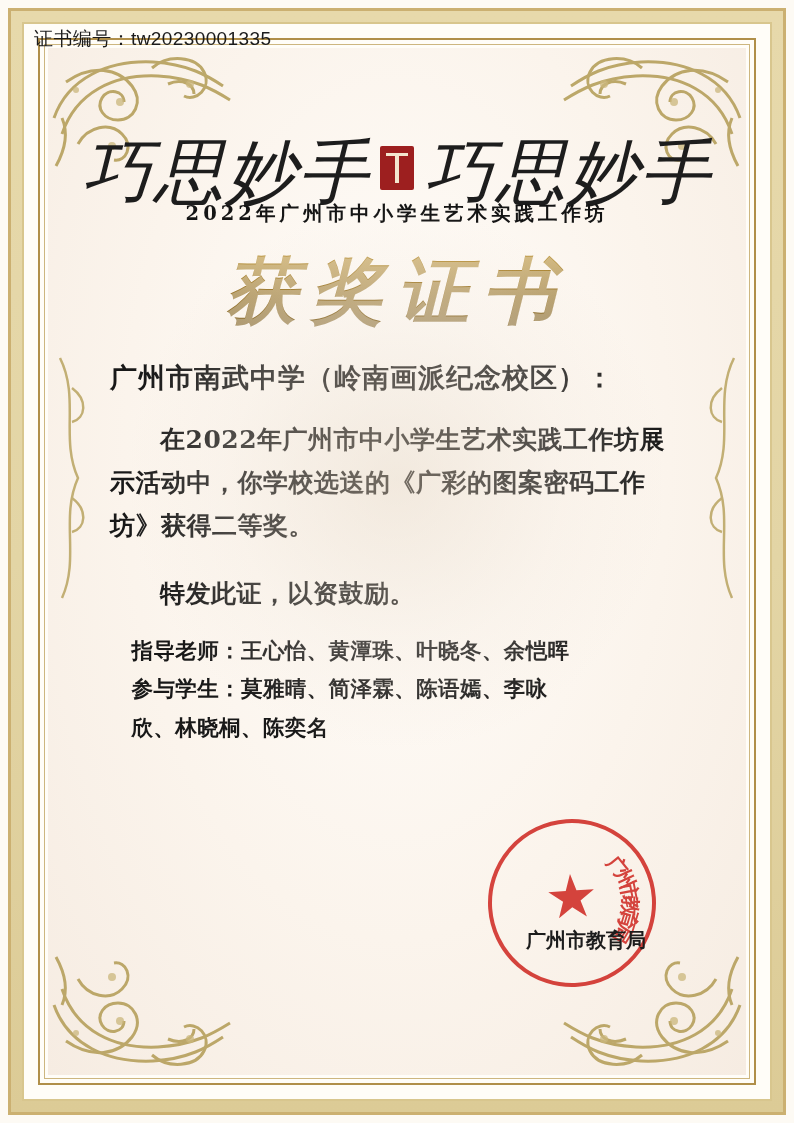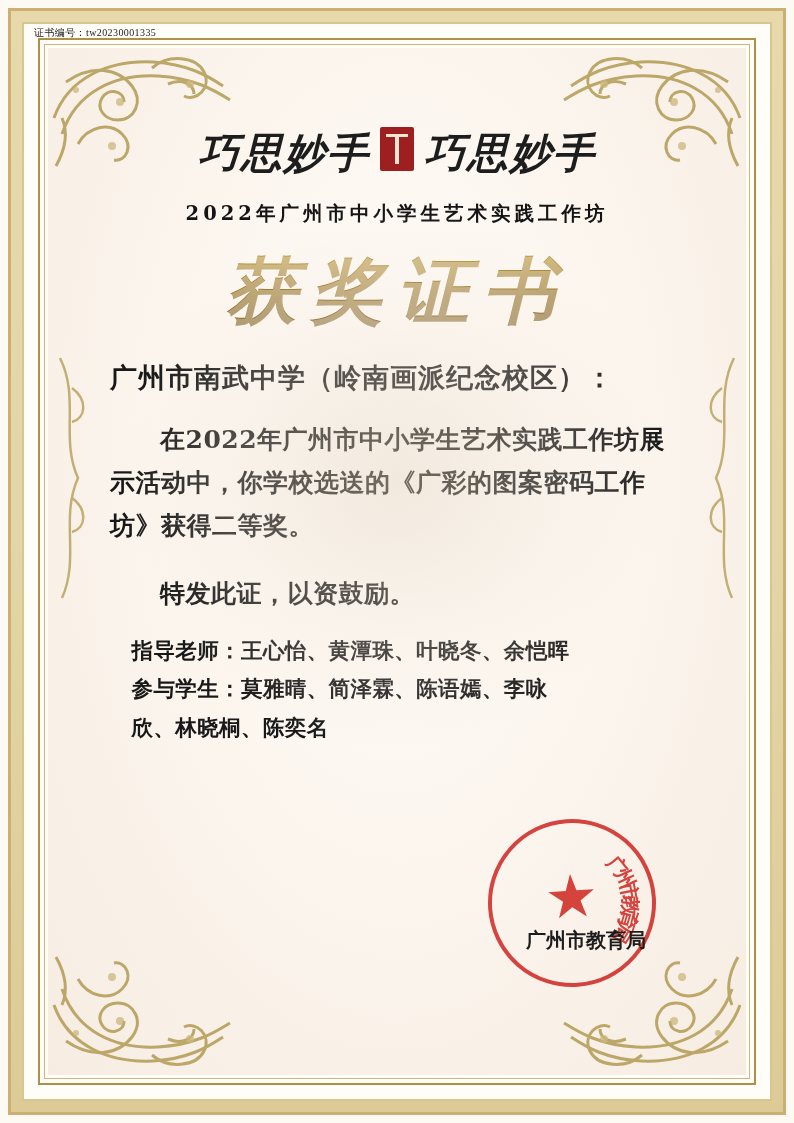--- a/index.html
+++ b/index.html
@@ -97,22 +97,22 @@
     opacity: .9;
   }
   .side.l { left: 2px; top: 300px; }
   .side.r { right: 2px; top: 300px; transform: scaleX(-1); }
 
   
   .cert-code {
     position: absolute;
     left: 34px;
     top: 26px;
-    font-family: Liberation Serif, serif;
-    font-size: 10px;
+    font-family: Liberation Sans, sans-serif;
+    font-size: 19px;
     color: #1b1b1b;
     letter-spacing: .4px;
     z-index: 40;
     background: transparent;
   }
 
   
   .content {
     position: absolute;
     left: 0; right: 0; top: 0; bottom: 0;
@@ -121,22 +121,22 @@
   .title-row {
     position: absolute;
     top: 78px;
     left: 0; right: 0;
     text-align: center;
     white-space: nowrap;
   }
   .title-main {
     display: inline-block;
     font-family: "DejaVu Serif", serif;
-    font-size: 41px;
-    font-weight: 700;
+    font-size: 70px;
+    font-weight: 400;
     color: #1d1d1d;
     letter-spacing: 2px;
     vertical-align: middle;
     font-style: italic;
   }
   .title-seal {
     display: inline-block;
     width: 34px;
     height: 44px;
     background: #9d1f1f;

